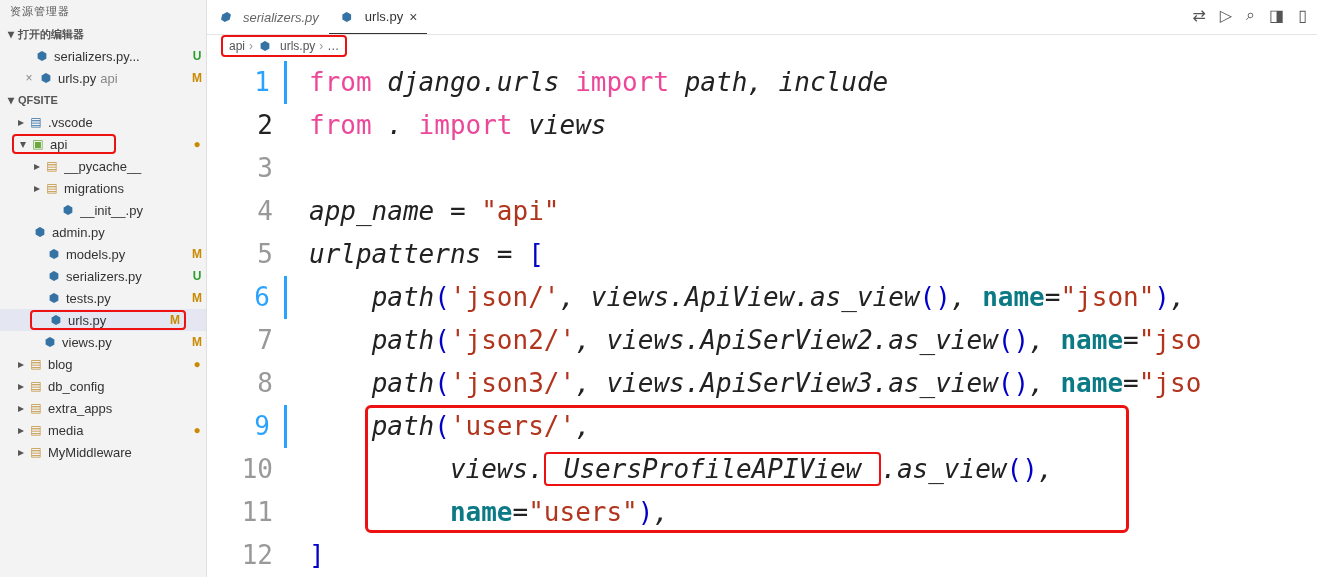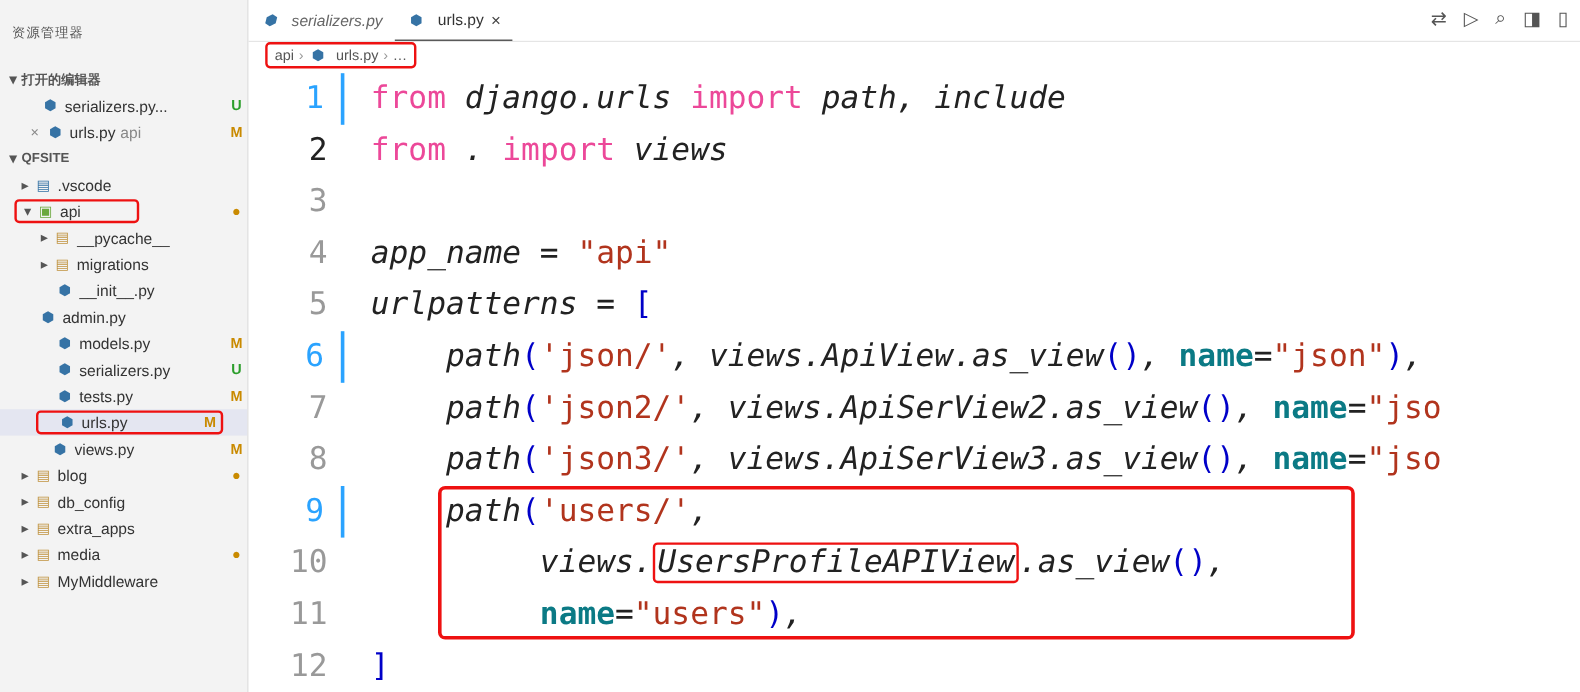--- a/index.html
+++ b/index.html
@@ -15,21 +15,21 @@
 }
 .sidebar {
   width: 207px;
   background: #f3f3f3;
   border-right: 1px solid #e0e0e0;
   display: flex;
   flex-direction: column;
   font-size: 13px;
 }
 .sidebar-title {
-  padding: 20px 10px;
+  padding: 4px 10px;
   font-size: 11px;
   color: #555;
   letter-spacing: 1px;
 }
 .section-hdr {
   display: flex;
   align-items: center;
   height: 22px;
   padding: 0 4px;
   font-size: 11px;
@@ -128,21 +128,21 @@
   padding:4px 8px 0 22px;
   position:relative;
 }
 .k { color:#ec4899; }
 .s { color:#b1341d; }
 .par { color:#0000c8; }
 .brk { color:#0000c8; }
 .arg { color:#0b7a85;font-weight:bold; }
 .fill { color:#222;font-style:italic; }
 
-.red-note { border:2px solid #e11; border-radius:4px; padding:0 2px;}
+.red-note { border:2px solid #e11; border-radius:4px; padding:0 18px;}
 .red-note-big { border:3px solid #e11; border-radius:6px; }
 
 .watermark {
   position:absolute;
   right:20px;
   bottom:4px;
   color:#ccc;
   font-size:13px;
   font-family:Arial;
 }
@@ -193,21 +193,21 @@
     <li style="padding-left:30px">
       <span class="chev">▸</span>
       <span class="icon fold-icon"></span>
       <span class="label">__pycache__</span>
     </li>
     <li style="padding-left:30px">
       <span class="chev">▸</span>
       <span class="icon fold-icon"></span>
       <span class="label">migrations</span>
     </li>
-    <li style="padding-left:46px">
+    <li style="padding-left:60px">
       <span class="icon py-icon"></span>
       <span class="label">__init__.py</span>
     </li>
     <li style="padding-left:32px">
       <span class="icon py-icon"></span>
       <span class="label">admin.py</span>
     </li>
     <li style="padding-left:46px">
       <span class="icon py-icon"></span>
       <span class="label">models.py</span>

